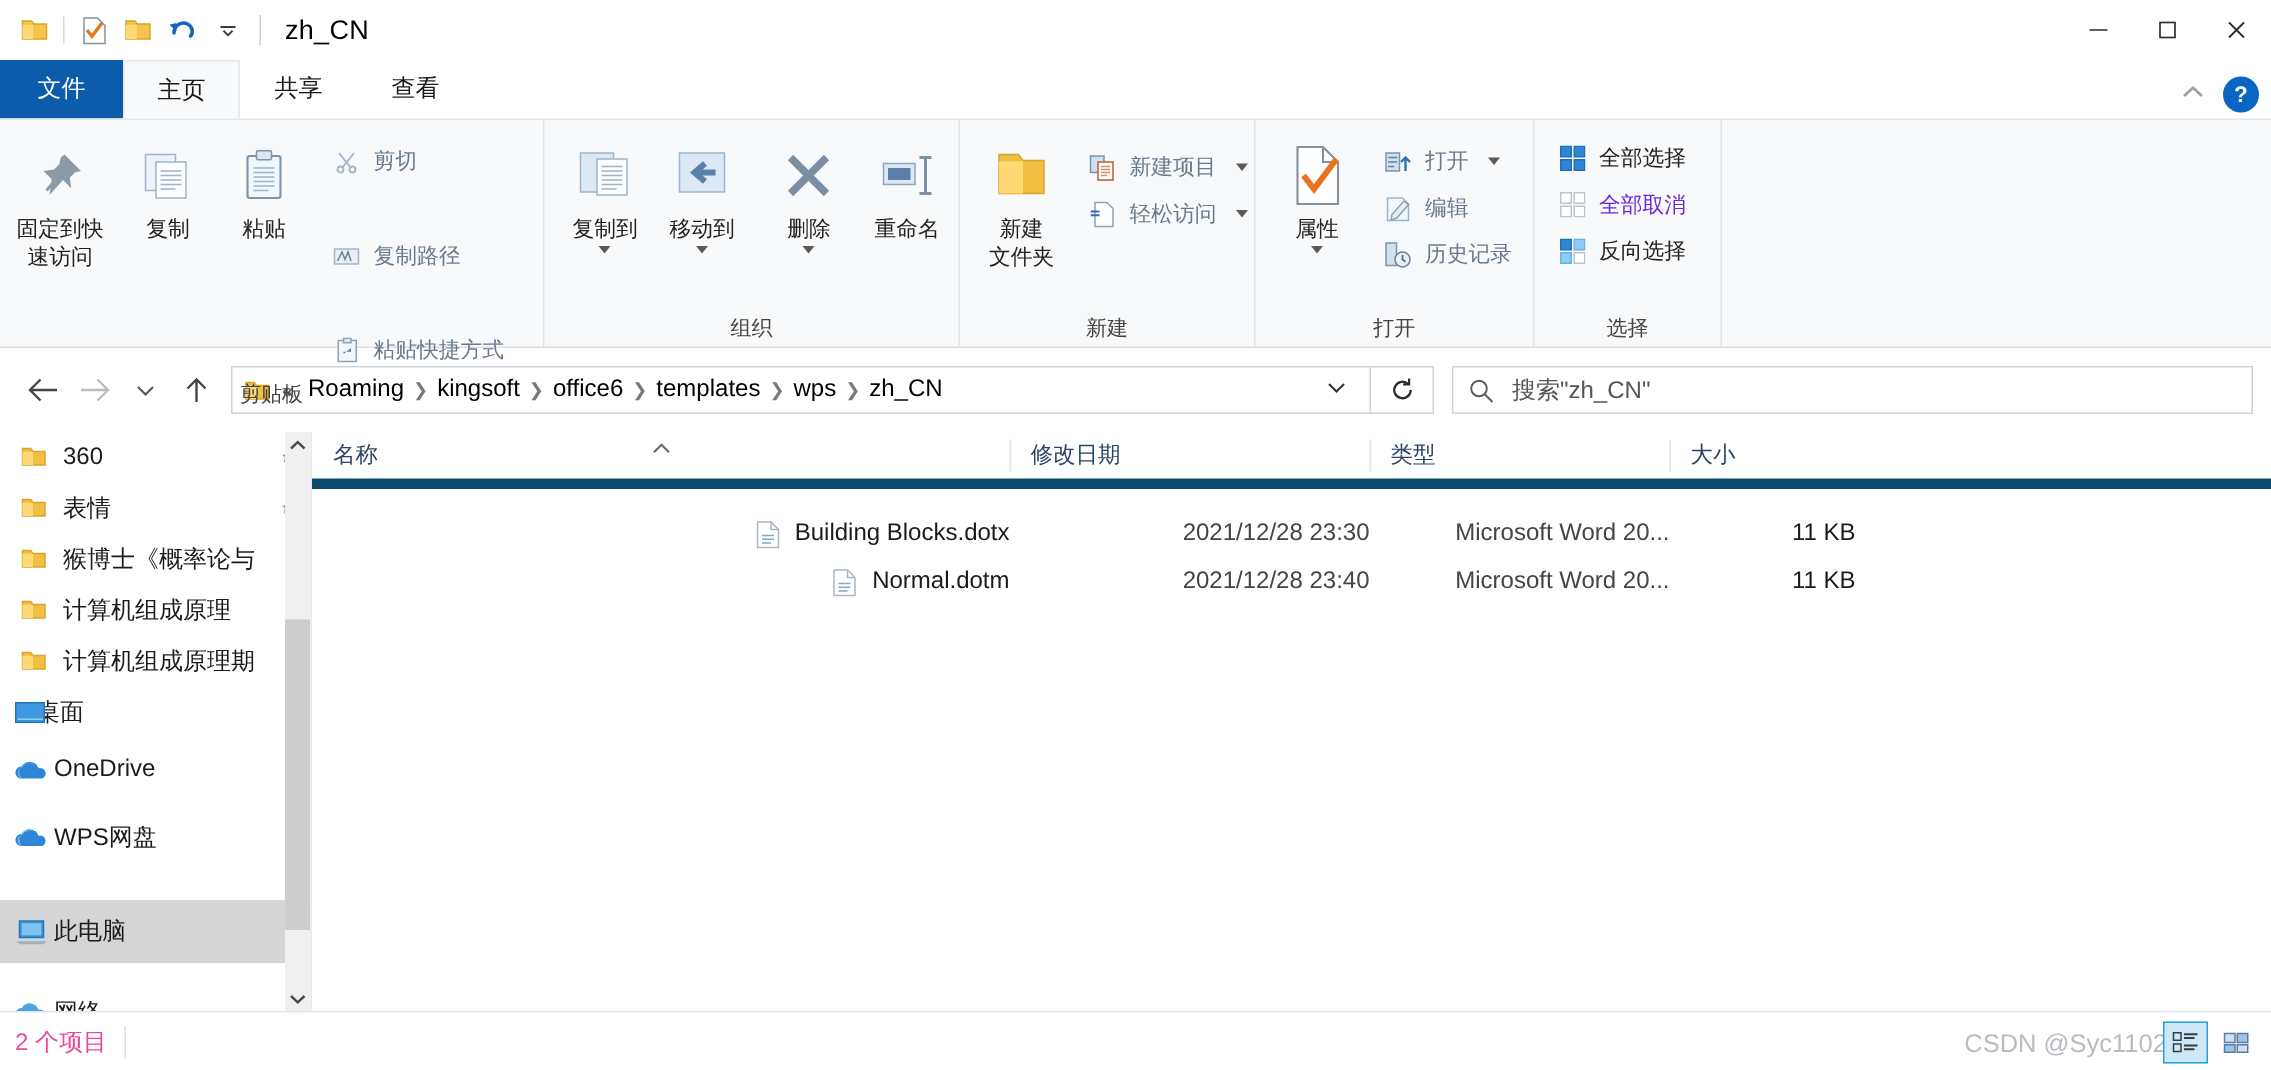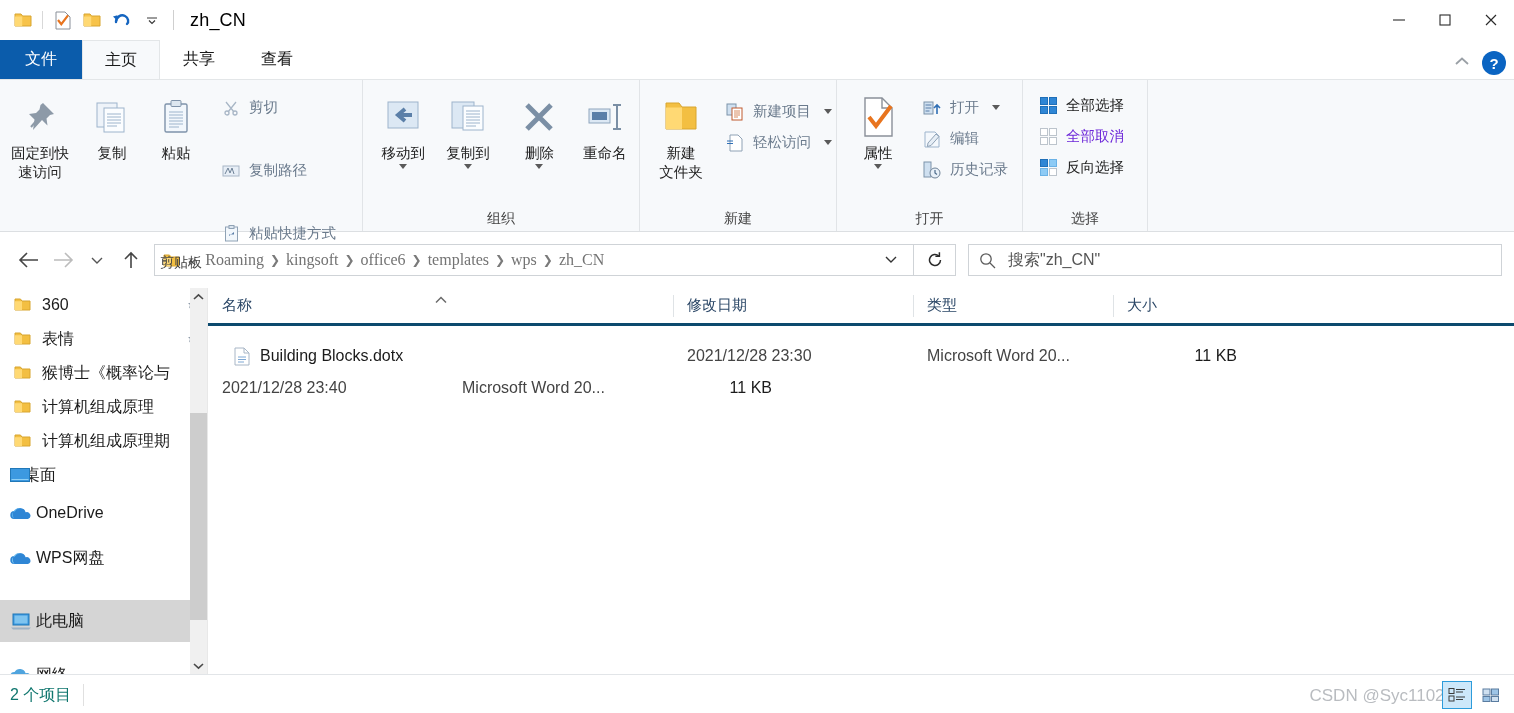--- a/index.html
+++ b/index.html
@@ -93,21 +93,21 @@
   .caret-dn { width:0;height:0;border-left:4px solid transparent;border-right:4px solid transparent;border-top:5px solid #5a5a5a; }
   .bigcaret { margin-top:1px; }
 
   
   .addrrow { height:56px; display:flex; align-items:center; padding:0 12px; background:#fff; gap:0; }
   .navbtn { width:34px;height:34px;display:flex;align-items:center;justify-content:center; }
   .addrbox {
     flex:0 0 760px; height:32px; border:1px solid #cfd3d7; background:#fff;
     display:flex; align-items:center; padding:0 4px 0 8px; margin-left:6px;
   }
-  .crumb { font-size:16px; color:#737373; padding:0 5px; white-space:nowrap;font-family:Liberation Serif, serif; }
+  .crumb { font-size:16px; color:#000000; padding:0 5px; white-space:nowrap; }
   .crumb-sep { color:#7a7a7a; font-size:12px; padding:0 1px; }
   .crumb-pre { color:#555; font-size:15px; padding:0 4px 0 8px;}
   .addr-caret { margin-left:auto; padding:0 10px; }
   .refreshbtn { width:42px;height:32px;border:1px solid #cfd3d7;border-left:none;display:flex;align-items:center;justify-content:center;background:#fff; }
   .searchbox {
     flex:1; height:32px; margin-left:12px; border:1px solid #cfd3d7; background:#fff;
     display:flex; align-items:center; gap:12px; padding:0 10px;
   }
   .search-ph { font-size:16px; color:#555; }
 
@@ -128,42 +128,42 @@
     position:absolute; right:0; top:0; width:17px; height:386px;
     background:#f0f0f0; display:flex; flex-direction:column; align-items:center;
   }
   .scroll-arrow { height:17px; width:17px; display:flex; align-items:center; justify-content:center; }
   .scroll-track { flex:1; width:17px; position:relative; }
   .scroll-thumb { position:absolute; left:0; width:17px; background:#cdcdcd; }
 
   .filepane { flex:1; position:relative; background:#fff; border-left:1px solid #e8e8e8; }
   .colhead {
     height:38px; display:flex; align-items:center;
-    border-bottom:3px solid #0c4a6e; position:relative;
+    border-bottom:7px solid #0c4a6e; position:relative;
   }
   .col {
     font-size:15px; color:#2a4666; padding-left:14px; height:38px;
     display:flex; align-items:center; position:relative;
   }
   .col:not(:first-child)::before {
     content:""; position:absolute; left:0; top:8px; bottom:8px; width:1px; background:#dfe3e6;
   }
   .sortcaret { position:absolute; left:226px; top:2px; }
   .frow { height:32px; display:flex; align-items:center; }
-  .fcell { font-size:16px; color:#1b1b1b; display:flex; align-items:center; height:32px; }
+  .fcell { font-size:16px; color:#1b1b1b; display:flex; align-items:center; height:32px;justify-content:flex-end; }
   .fname { gap:10px; padding-left:26px; }
   .ftype, .fdate { color:#444; padding-left:14px; }
   .fsize { color:#1b1b1b; justify-content:flex-end; padding-right:16px; }
 
   
   .statusbar {
     height:41px; border-top:1px solid #e2e5e8; display:flex; align-items:center;
     background:#fff; position:relative; padding:0 10px;
   }
-  .status-text { font-size:16px; color:#0f766e; }
+  .status-text { font-size:16px; color:#ec4899; }
   .status-sep { width:1px; height:22px; background:#e0e0e0; margin:0 12px; }
   .viewbtns { position:absolute; right:8px; top:6px; display:flex; gap:4px; }
   .viewbtn { width:30px;height:28px;display:flex;align-items:center;justify-content:center; }
   .viewbtn.active { background:#cde8fa; border:1px solid #2d9cdb; }
   .watermark {
     position:absolute; right:60px; top:11px;
     font-size:17px; color:#b9bcc0; white-space:nowrap;
   }
 </style>
 </head>
@@ -309,38 +309,38 @@
       </div>
     </div>
     <div class="rgroup-label">剪贴板</div>
   </div>
 
   <div class="rgroup" style="width:277px;">
     <div class="rgroup-body" style="padding-left:8px;">
       <div class="bigbtn" style="width:66px;">
         <div class="gi">
           <svg width="42" height="38" viewBox="0 0 42 38">
-              <rect x="6" y="4" width="30" height="26" fill="#dce8f4" stroke="#9db4cc"></rect>
-              <path d="M30 17h-12M23 11l-7 6 7 6" fill="none" stroke="#5b7fa8" stroke-width="4"></path>
-            </svg>
-        </div>
-        <span>移动到</span>
-        <div class="caret-dn bigcaret"></div>
-      </div>
-      <div class="bigbtn" style="width:66px;">
-        <div class="gi">
-          <svg width="42" height="38" viewBox="0 0 42 38">
               <rect x="5" y="4" width="22" height="26" fill="#dce8f4" stroke="#9db4cc"></rect>
               <rect x="16" y="8" width="20" height="24" fill="#fbfdff" stroke="#9db4cc"></rect>
               <g stroke="#9db4cc" stroke-width="1">
                 <path d="M19 13h14M19 16h14M19 19h14M19 22h14M19 25h14M19 28h10"></path>
               </g>
             </svg>
         </div>
         <span>复制到</span>
+        <div class="caret-dn bigcaret"></div>
+      </div>
+      <div class="bigbtn" style="width:66px;">
+        <div class="gi">
+          <svg width="42" height="38" viewBox="0 0 42 38">
+              <rect x="6" y="4" width="30" height="26" fill="#dce8f4" stroke="#9db4cc"></rect>
+              <path d="M30 17h-12M23 11l-7 6 7 6" fill="none" stroke="#5b7fa8" stroke-width="4"></path>
+            </svg>
+        </div>
+        <span>移动到</span>
         <div class="caret-dn bigcaret"></div>
       </div>
       <div class="bigbtn" style="width:60px; margin-left:8px;">
         <div class="gi">
           <svg width="36" height="36" viewBox="0 0 36 36">
               <path d="M6 6l24 24M30 6L6 30" stroke="#7b8fa5" stroke-width="5"></path>
             </svg>
         </div>
         <span>删除</span>
         <div class="caret-dn bigcaret"></div>
@@ -724,20 +724,32 @@
             </svg>
         </span>
         <span>Building Blocks.dotx</span>
       </div>
       <div class="fcell fdate" style="width:240px;">2021/12/28 23:30</div>
       <div class="fcell ftype" style="width:200px;">Microsoft Word 20...</div>
       <div class="fcell fsize" style="width:140px;">11 KB</div>
     </div>
 
     <div class="frow">
+      <div class="fcell fname" style="width:465px;">
+        <span style="display:flex;align-items:center;">
+          <svg width="16" height="19" viewBox="0 0 16 19">
+              <path d="M1 1h9l5 5v12H1z" fill="#fff" stroke="#a8b6c6"></path>
+              <path d="M10 1v5h5" fill="none" stroke="#a8b6c6"></path>
+              <g stroke="#7fa8d4" stroke-width="1">
+                <path d="M4 10h8M4 12.5h8M4 15h6"></path>
+              </g>
+            </svg>
+        </span>
+        <span>Normal.dotm</span>
+      </div>
       <div class="fcell fdate" style="width:240px;">2021/12/28 23:40</div>
       <div class="fcell ftype" style="width:200px;">Microsoft Word 20...</div>
       <div class="fcell fsize" style="width:140px;">11 KB</div>
     </div>
 
   </div>
 </div>
 
 <div class="statusbar">
   <span class="status-text">2 个项目</span>

